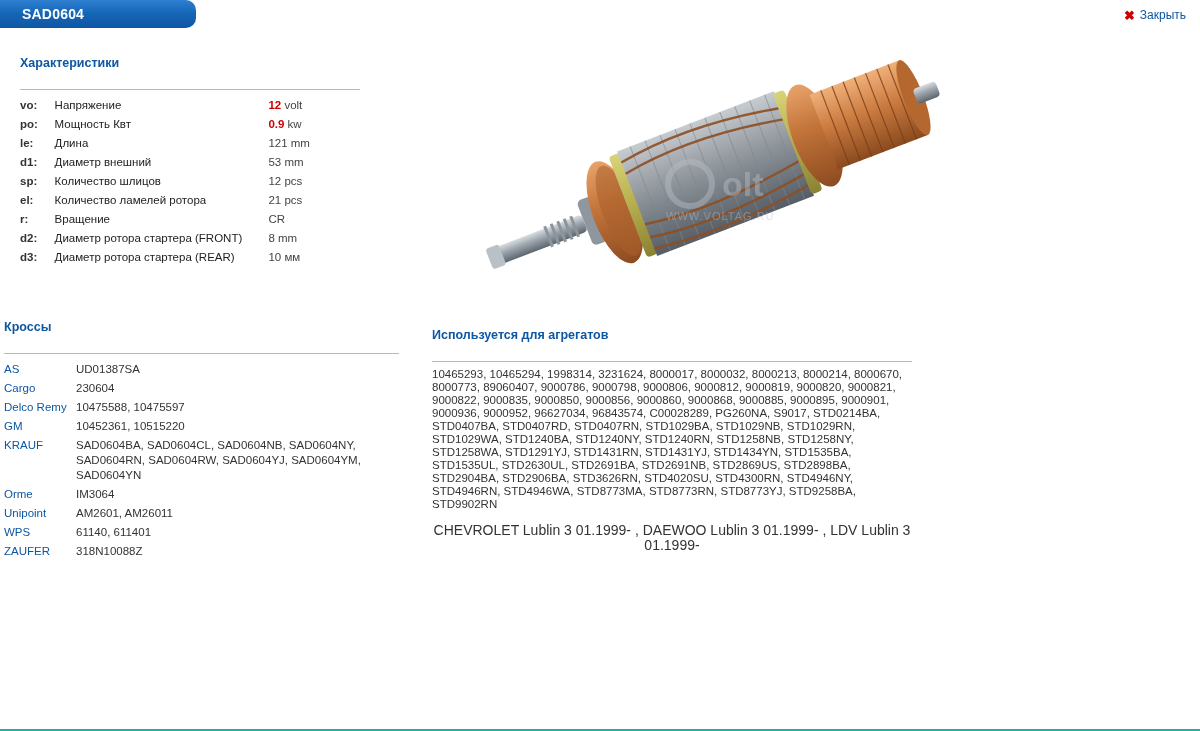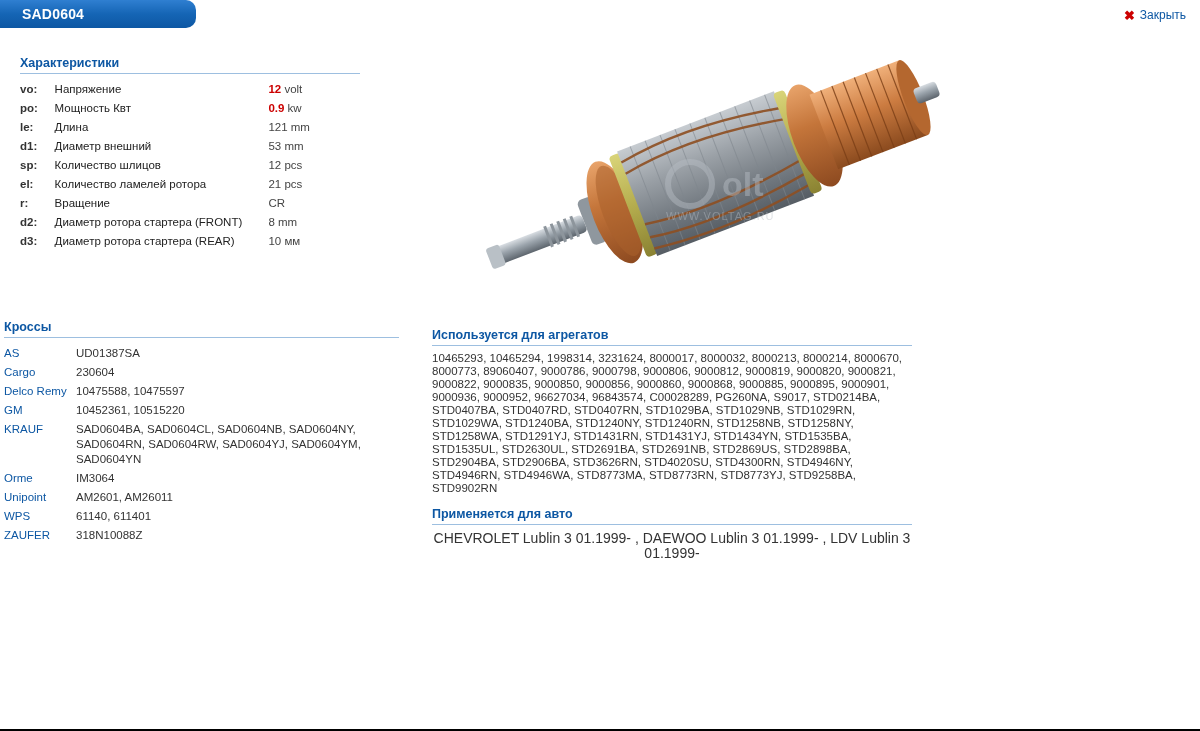--- a/index.html
+++ b/index.html
@@ -14,21 +14,21 @@
     font-size: 12px;
     color: #222;
     position: relative;
     overflow: hidden;
   }
   .page {
     position: relative;
     width: 1200px;
     height: 731px;
     box-sizing: border-box;
-    border-bottom: 2px solid #000000;
+    border-bottom: 2px solid #14b8a6;
     background: #fff;
   }
 
   
   .header {
     position: relative;
     height: 30px;
   }
   .title-tab {
     position: absolute;
@@ -65,21 +65,21 @@
   .close-label {
     color: #0d57a3;
     font-size: 12px;
   }
 
   
   .sec-head {
     color: #0d57a3;
     font-weight: bold;
     font-size: 12.5px;
-    padding-bottom: 3px;
+    padding-bottom: 19px;
     border-bottom: 1px solid #9dbfe0;
     margin-bottom: 6px;
   }
 
   
   .chars {
     position: absolute;
     left: 20px;
     top: 56px;
     width: 340px;
@@ -369,18 +369,17 @@
           <td class="refs ref-blue">318N10088Z</td>
         </tr>
       </tbody>
     </table>
   </div>
 
   <div class="apps">
     <div class="sec-head">Используется для агрегатов</div>
     <div class="apps-list">10465293, 10465294, 1998314, 3231624, 8000017, 8000032, 8000213, 8000214, 8000670, 8000773, 89060407, 9000786, 9000798, 9000806, 9000812, 9000819, 9000820, 9000821, 9000822, 9000835, 9000850, 9000856, 9000860, 9000868, 9000885, 9000895, 9000901, 9000936, 9000952, 96627034, 96843574, C00028289, PG260NA, S9017, STD0214BA, STD0407BA, STD0407RD, STD0407RN, STD1029BA, STD1029NB, STD1029RN, STD1029WA, STD1240BA, STD1240NY, STD1240RN, STD1258NB, STD1258NY, STD1258WA, STD1291YJ, STD1431RN, STD1431YJ, STD1434YN, STD1535BA, STD1535UL, STD2630UL, STD2691BA, STD2691NB, STD2869US, STD2898BA, STD2904BA, STD2906BA, STD3626RN, STD4020SU, STD4300RN, STD4946NY, STD4946RN, STD4946WA, STD8773MA, STD8773RN, STD8773YJ, STD9258BA, STD9902RN</div>
     <div class="auto">
-      <div class="sec-head">Применяется для авто</div>
       <div class="auto-list">CHEVROLET Lublin 3 01.1999- , DAEWOO Lublin 3 01.1999- , LDV Lublin 3 01.1999-</div>
     </div>
   </div>
 
 </div>
 
 </body></html>

